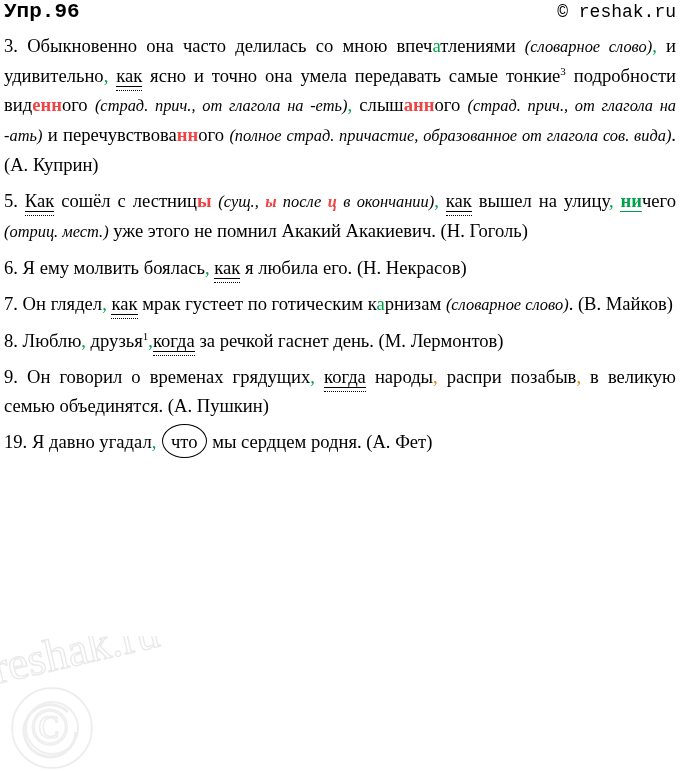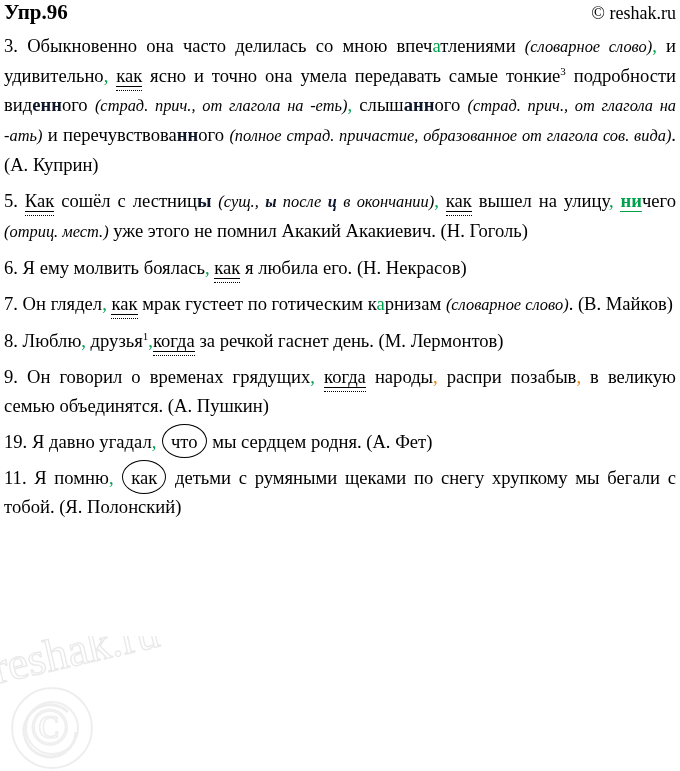--- a/index.html
+++ b/index.html
@@ -30,20 +30,21 @@
   .watermark svg{display:block;}
 
   
   .header{
     position:relative;
     display:flex;
     align-items:baseline;
     justify-content:space-between;
     height:24px;
     z-index:2;
+    font-family:Liberation Mono, monospace;
   }
   .title{
     font-weight:bold;
     font-size:21px;
     line-height:24px;
     letter-spacing:0px;
   }
   .credit{
     font-size:18px;
     line-height:24px;
@@ -58,21 +59,21 @@
     text-align:justify;
     margin:0;
     padding:0;
   }
   .item.sp{margin-top:7px;}
   
   .item{text-align-last:left;}
 
   
   .g{color:#00a14b;}
-  .gb{color:#0f172a;font-weight:bold;}
+  .gb{color:#ef4444;font-weight:bold;}
   .or{color:#e8820c;}
   .it{font-style:italic;font-size:16.4px;}
 
   
   .u-solid{
     text-decoration:none;
     border-bottom:1.6px solid #000;
     padding-bottom:0px;
   }
   
@@ -167,18 +168,14 @@
   <p class="item sp">
     <span>9.</span><span> Он говорил о временах грядущих</span><span class="g">,</span>
     <span class="u-dbl">когда</span><span> народы</span><span class="or">,</span><span> распри позабыв</span><span class="or">,</span><span> в великую семью объединятся. (А. Пушкин)</span>
   </p>
 
   <p class="item sp">
     <span>19.</span><span> Я давно угадал</span><span class="g">,</span>
     <span class="circ"><span>что</span></span><span> мы сердцем родня. (А. Фет)</span>
   </p>
 
-  <p class="item sp">
-    <span>11.</span><span> Я помню</span><span class="g">,</span>
-    <span class="circ"><span>как</span></span><span> детьми с румяными щеками по снегу хрупкому мы бегали с тобой. (Я. Полонский)</span>
-  </p>
 
 </div>
 
 </body></html>

